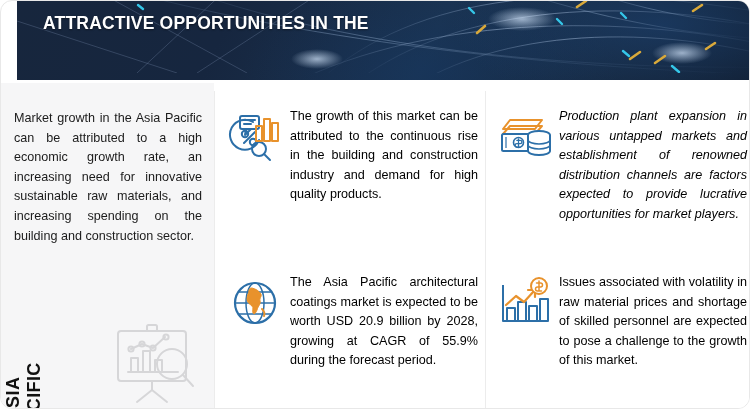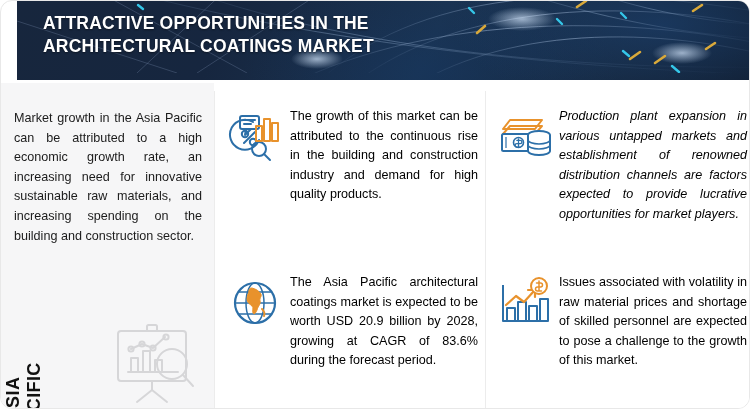--- a/index.html
+++ b/index.html
@@ -158,21 +158,20 @@
         <path d="M460,32 l8,-7"></path>
           <path d="M560,6 l9,-6"></path>
         <path d="M613,58 l10,-7"></path>
           <path d="M638,62 l10,-7"></path>
         <path d="M676,10 l9,-6"></path>
           <path d="M689,48 l9,-6"></path>
       </g>
     </svg>
     <div class="header-title">
       <span>ATTRACTIVE OPPORTUNITIES IN THE</span>
-      <span class="l2">ARCHITECTURAL COATINGS MARKET</span>
     </div>
   </div>
 
   <div class="body">
 
     <div class="leftpanel"></div>
     <div class="vdiv d1"></div>
     <div class="vdiv d2"></div>
 
     <div class="left-text">Market growth in the Asia Pacific can be attributed to a high economic growth rate, an increasing need for innovative sustainable raw materials, and increasing spending on the building and construction sector.</div>
@@ -257,21 +256,21 @@
       <svg class="ico" viewBox="0 0 56 56">
         <circle cx="27" cy="28" r="20" fill="#ffffff" stroke="#2c6fa8" stroke-width="2.2"></circle>
         <g fill="none" stroke="#2c6fa8" stroke-width="1.5">
           <ellipse cx="27" cy="28" rx="9" ry="20"></ellipse>
           <path d="M7,28 h40"></path>
           <path d="M11,17 h32 M11,39 h32"></path>
         </g>
         <path d="M24,13 c4,1 7,3 9,6 c1,3 -2,4 -1,7 c1,3 -2,5 -3,9 c-1,3 -3,5 -4,3 c-1,-3 1,-5 -1,-7 c-2,-2 -5,-3 -5,-7 c0,-4 2,-6 2,-8 c0,-2 1,-3 3,-3 z" fill="#e8922c" stroke="#e8922c" stroke-width="1"></path>
         <path d="M34,34 c2,2 3,5 2,7" fill="none" stroke="#e8922c" stroke-width="2" stroke-linecap="round"></path>
       </svg>
-      <div class="txt">The Asia Pacific architectural coatings market is expected to be worth USD 20.9 billion by 2028, growing at CAGR of 83.6% during the forecast period.</div>
+      <div class="txt">The Asia Pacific architectural coatings market is expected to be worth USD 20.9 billion by 2028, growing at CAGR of 55.9% during the forecast period.</div>
     </div>
 
     <div class="cell c-rb">
       <svg class="ico" viewBox="0 0 56 56">
         <g fill="none" stroke="#2c6fa8" stroke-width="2" stroke-linejoin="round">
           <path d="M6,10 v36 h44"></path>
           <rect x="10" y="33" width="8" height="13"></rect>
           <rect x="21" y="27" width="8" height="19"></rect>
           <rect x="32" y="31" width="8" height="15"></rect>
           <rect x="43" y="24" width="8" height="22"></rect>

